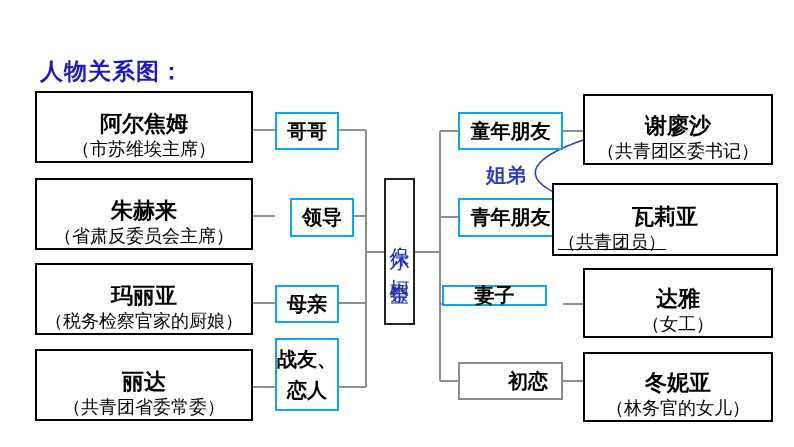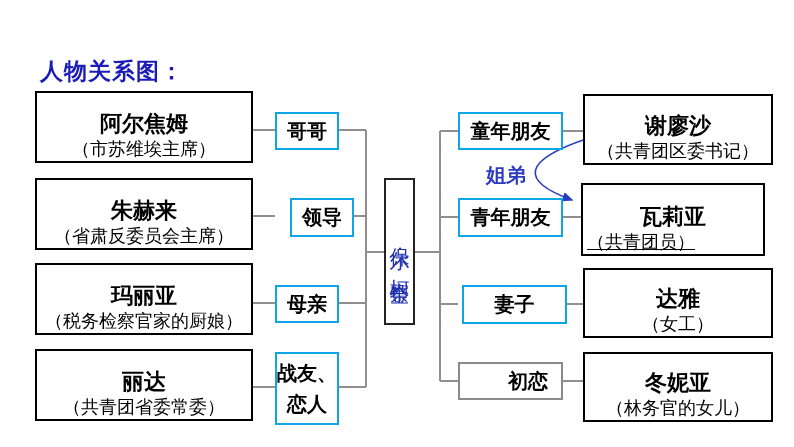--- a/index.html
+++ b/index.html
@@ -90,39 +90,39 @@
     <div class="pdesc">（税务检察官家的厨娘）</div>
   </div>
   <div class="box nbox" style="left:35px;top:349px;width:218px;height:72px">
     <div class="pname">丽达</div>
     <div class="pdesc">（共青团省委常委）</div>
   </div>
 
   <div class="box rbox" style="left:275px;top:112px;width:64px;height:38px">哥哥</div>
   <div class="box rbox" style="left:290px;top:198px;width:64px;height:39px">领导</div>
   <div class="box rbox" style="left:275px;top:285px;width:64px;height:38px">母亲</div>
-  <div class="box rbox" style="left:275px;top:352px;width:64px;height:73px">战友、
+  <div class="box rbox" style="left:275px;top:338px;width:64px;height:73px">战友、
 恋人</div>
 
   <div class="box cbox" style="left:384px;top:178px;width:31px;height:147px">
     <div class="cname">保尔·柯察金</div>
   </div>
 
   <div class="box rbox" style="left:458px;top:112px;width:105px;height:38px">童年朋友</div>
   <div class="box rbox" style="left:458px;top:198px;width:105px;height:39px">青年朋友</div>
-  <div class="box rbox" style="left:462px;top:285px;width:105px;height:39px">妻子</div>
+  <div class="box rbox" style="left:442px;top:285px;width:105px;height:21px">妻子</div>
   <div class="box rbox gray" style="left:458px;top:362px;width:105px;height:38px">初恋</div>
 
   <div class="annot">姐弟</div>
 
   <div class="box nbox" style="left:583px;top:94px;width:190px;height:71px">
     <div class="pname">谢廖沙</div>
     <div class="pdesc">（共青团区委书记）</div>
   </div>
-  <div class="box nbox" style="left:581px;top:183px;width:184px;height:73px">
+  <div class="box nbox" style="left:552px;top:183px;width:226px;height:73px">
     <div class="pname">瓦莉亚</div>
     <div class="pdesc left-align">（共青团员）</div>
   </div>
   <div class="box nbox" style="left:583px;top:268px;width:190px;height:70px">
     <div class="pname">达雅</div>
     <div class="pdesc">（女工）</div>
   </div>
   <div class="box nbox" style="left:583px;top:352px;width:190px;height:70px">
     <div class="pname">冬妮亚</div>
     <div class="pdesc">（林务官的女儿）</div>

